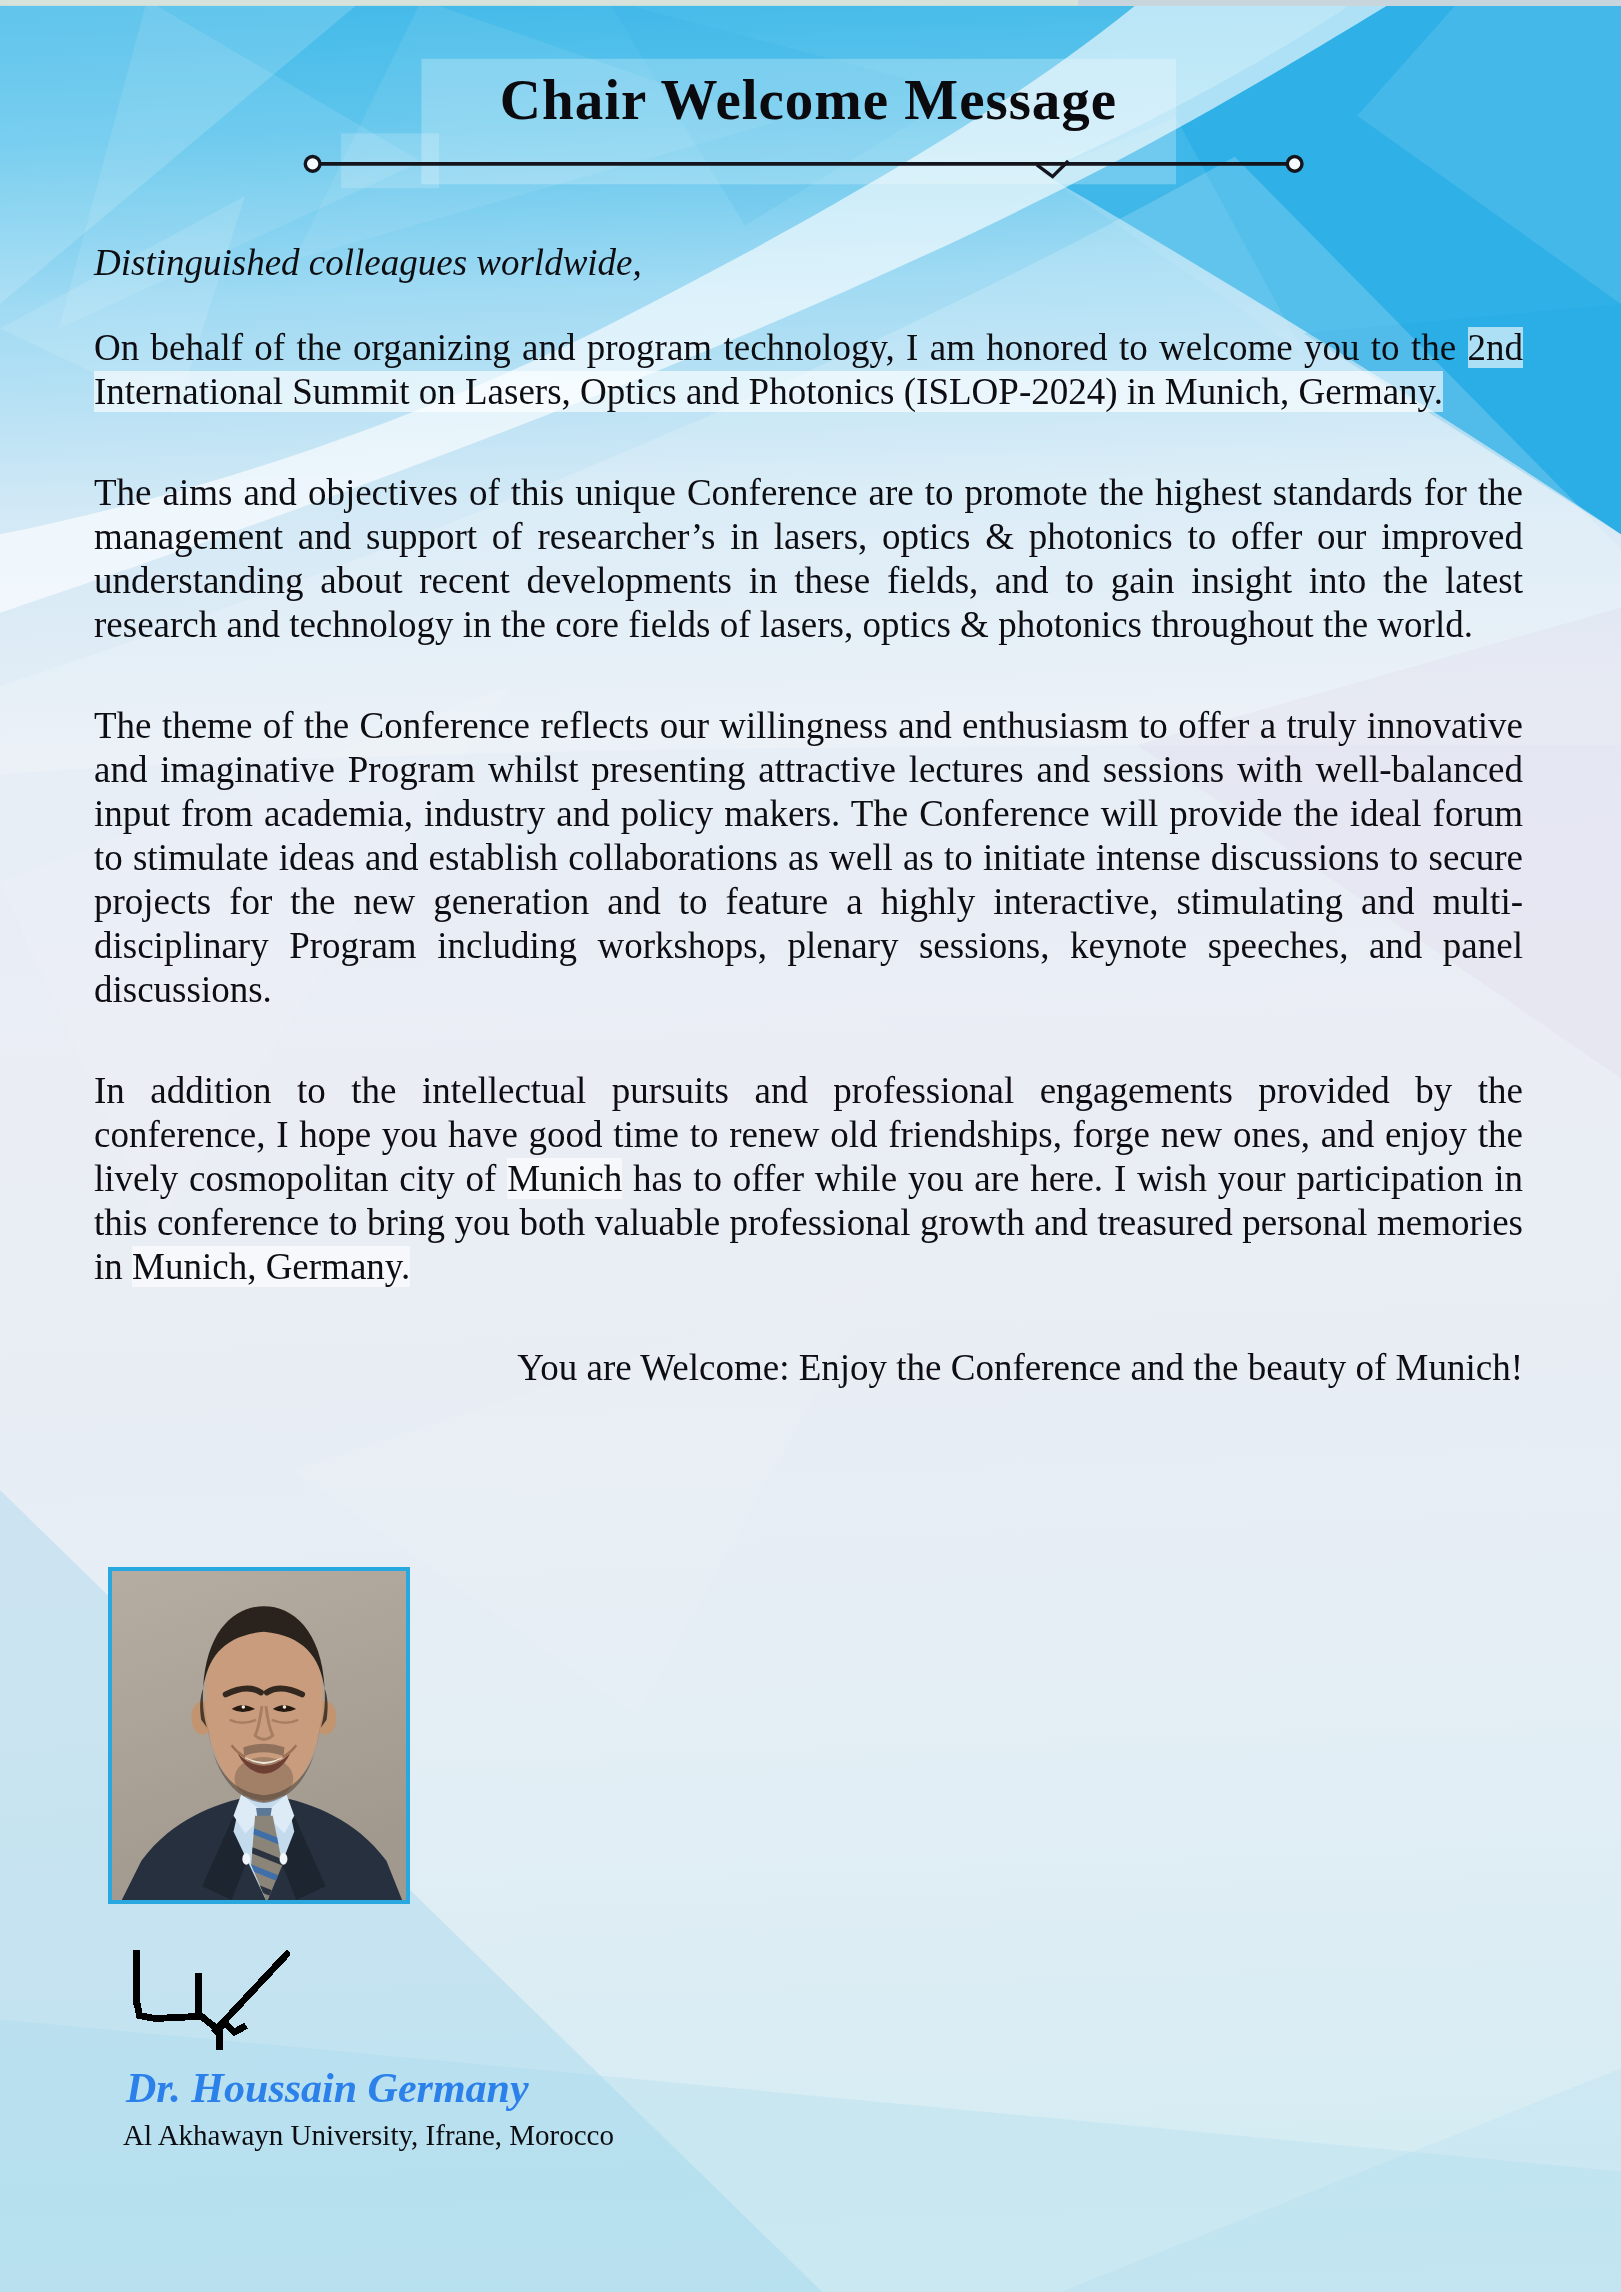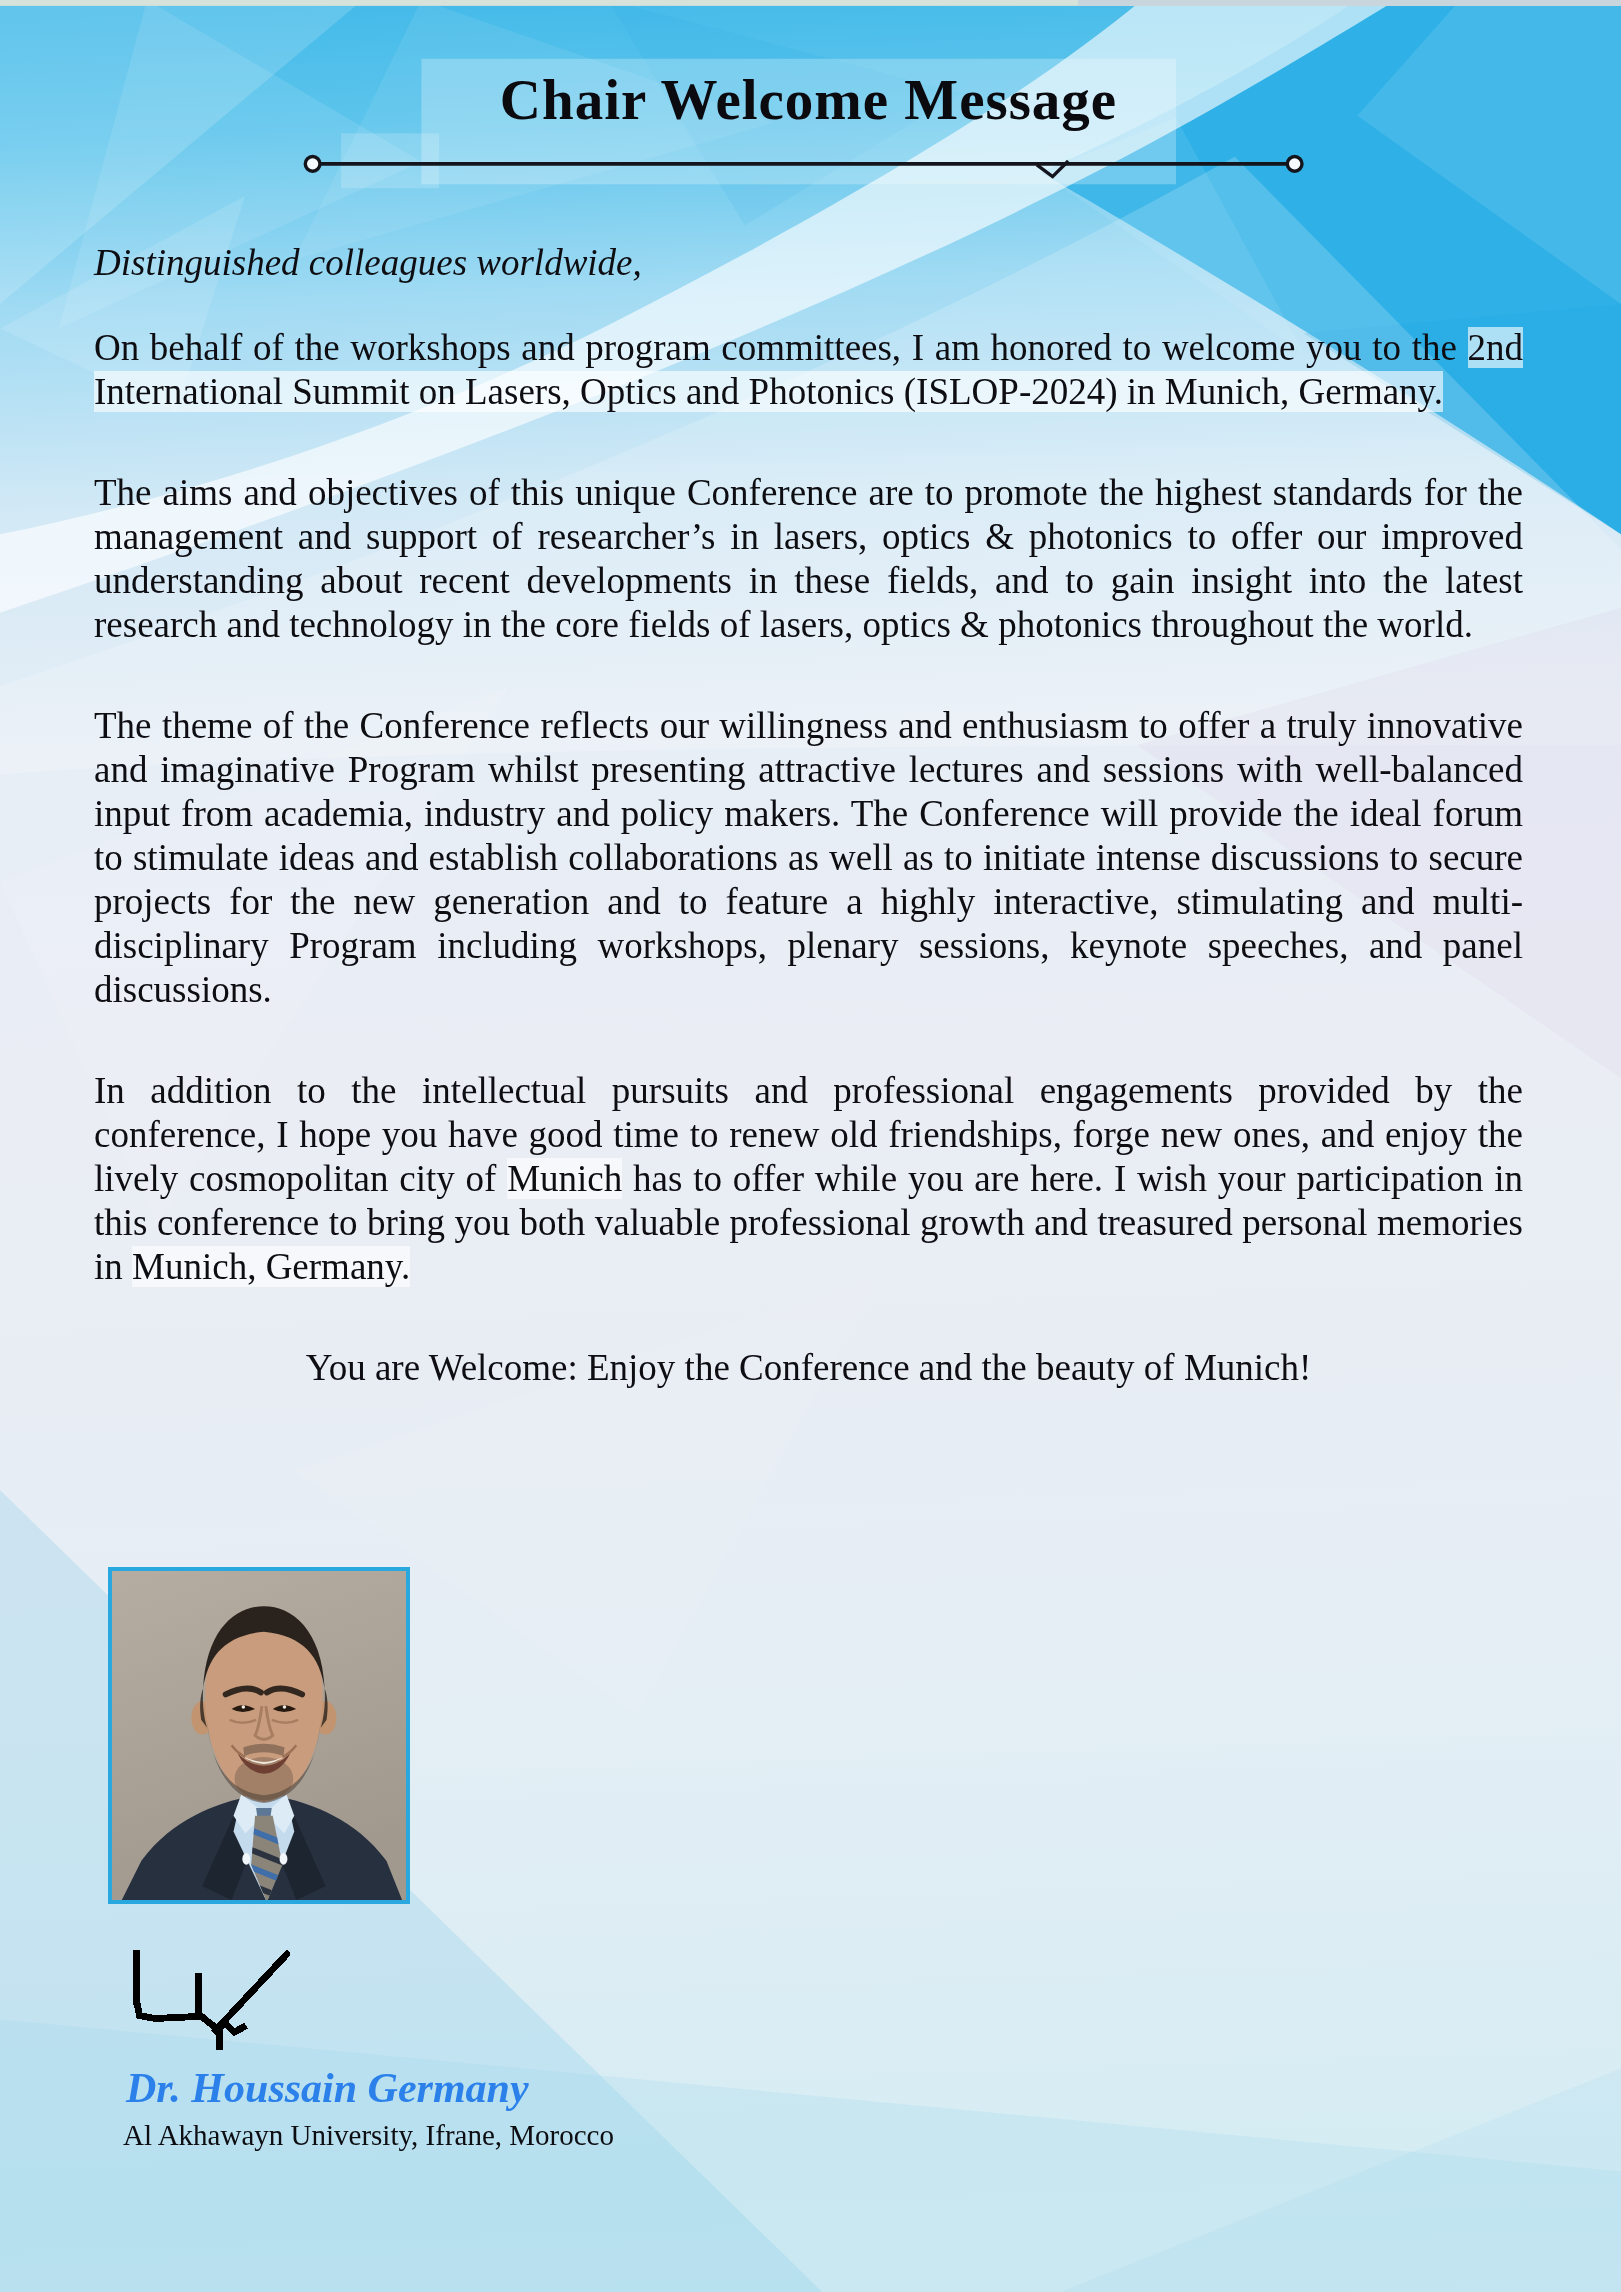--- a/index.html
+++ b/index.html
@@ -32,21 +32,21 @@
   .letter {
     position: absolute;
     left: 94px; top: 241px; width: 1429px;
     font-size: 37px;
     line-height: 44px;
     text-align: justify;
     color: #0d0d12;
   }
   .letter p { margin: 0 0 57px 0; }
   .letter p.salutation { margin-bottom: 41px; text-align: left; font-style: italic; }
-  .letter p.closing { margin-bottom: 12px; text-align: center; }
+  .letter p.closing { margin-bottom: 12px; text-align: right; }
   .hl { background: rgba(255,255,255,0.62); }
 
   .photo-frame {
     position: absolute;
     left: 108px; top: 1567px;
     width: 294px; height: 329px;
     border: 4.9px solid var(--photo-border, #29a7df);
     background: #aba298;
   }
   .photo-frame svg { display: block; width: 100%; height: 100%; }
@@ -110,21 +110,21 @@
   <svg class="title-divider" aria-hidden="true" viewBox="0 0 1654 220" width="1621" height="216">
     <line x1="326" y1="167" x2="1315" y2="167" stroke="#14141c" stroke-width="4"></line>
     <polyline points="1058,168 1074,180 1090,164" fill="none" stroke="#14141c" stroke-width="3.5"></polyline>
     <circle cx="319" cy="167" r="7.5" fill="#f4fafd" stroke="#14141c" stroke-width="3.5"></circle>
     <circle cx="1321" cy="167" r="7.5" fill="#f4fafd" stroke="#14141c" stroke-width="3.5"></circle>
   </svg>
 
   <div class="letter">
     <p class="salutation">Distinguished colleagues worldwide,</p>
     <div>
-        <p><span>On behalf of the workshops and program committees, I am honored to welcome you to the </span><span class="hl">2nd International Summit on Lasers, Optics and Photonics (ISLOP-2024) in Munich, Germany.</span></p>
+        <p><span>On behalf of the organizing and program technology, I am honored to welcome you to the </span><span class="hl">2nd International Summit on Lasers, Optics and Photonics (ISLOP-2024) in Munich, Germany.</span></p>
         <p><span>The aims and objectives of this unique Conference are to promote the highest standards for the management and support of researcher’s in lasers, optics &amp; photonics to offer our improved understanding about recent developments in these fields, and to gain insight into the latest research and technology in the core fields of lasers, optics &amp; photonics throughout the world.</span></p>
         <p><span>The theme of the Conference reflects our willingness and enthusiasm to offer a truly innovative and imaginative Program whilst presenting attractive lectures and sessions with well-balanced input from academia, industry and policy makers. The Conference will provide the ideal forum to stimulate ideas and establish collaborations as well as to initiate intense discussions to secure projects for the new generation and to feature a highly interactive, stimulating and multi-disciplinary Program including workshops, plenary sessions, keynote speeches, and panel discussions.</span></p>
         <p><span>In addition to the intellectual pursuits and professional engagements provided by the conference, I hope you have good time to renew old friendships, forge new ones, and enjoy the lively cosmopolitan city of </span><span class="hl">Munich</span><span> has to offer while you are here.  I wish your participation in this conference to bring you both valuable professional growth and treasured personal memories in </span><span class="hl">Munich, Germany.</span></p>
       </div>
     <p class="closing">You are Welcome: Enjoy the Conference and the beauty of Munich!</p>
   </div>
 
   <figure class="photo-frame" style="margin:0">
     <svg viewBox="0 0 300 336" preserveAspectRatio="none" aria-hidden="true">
       <defs>

